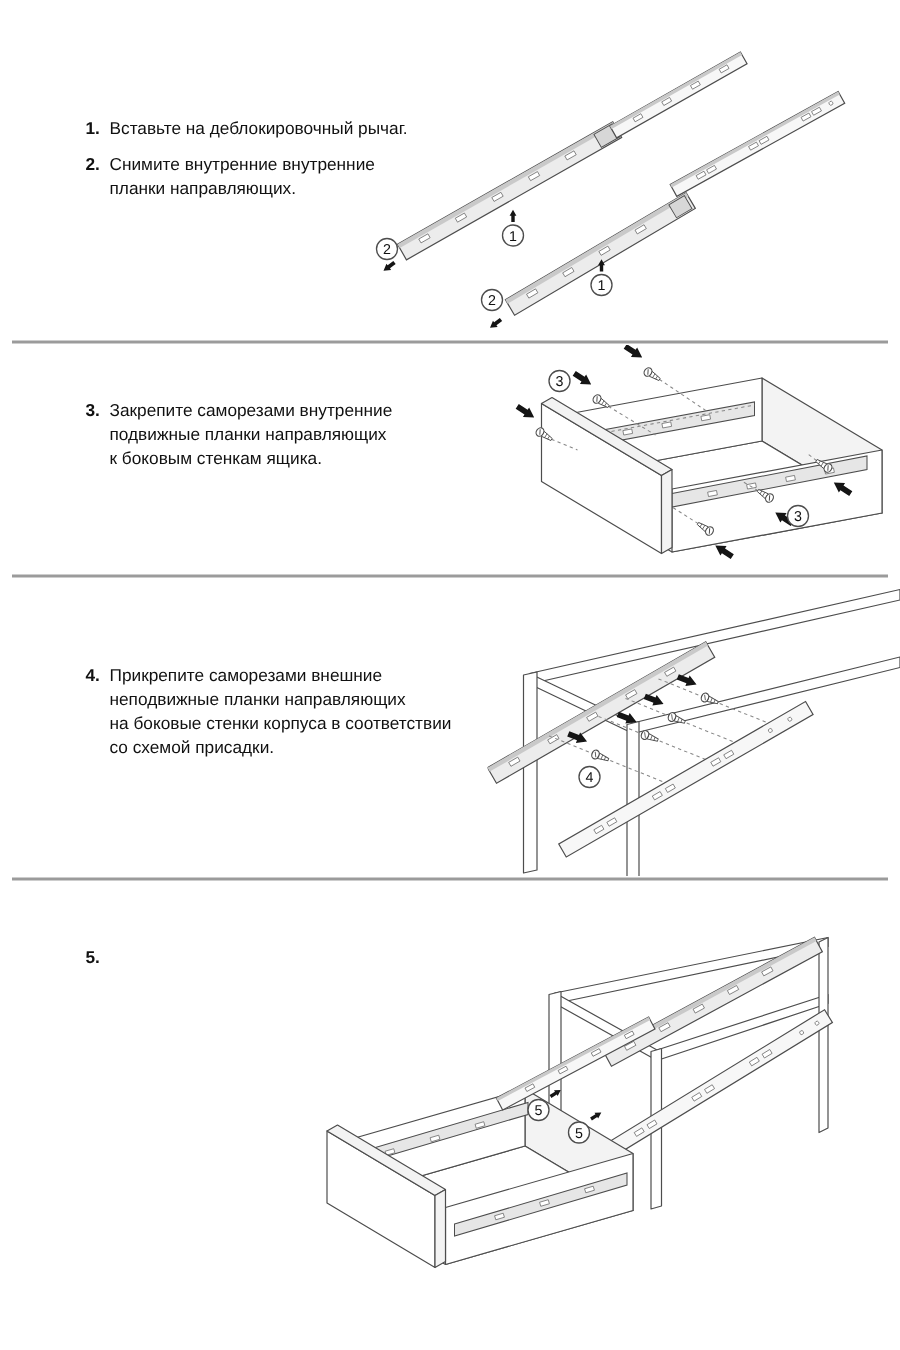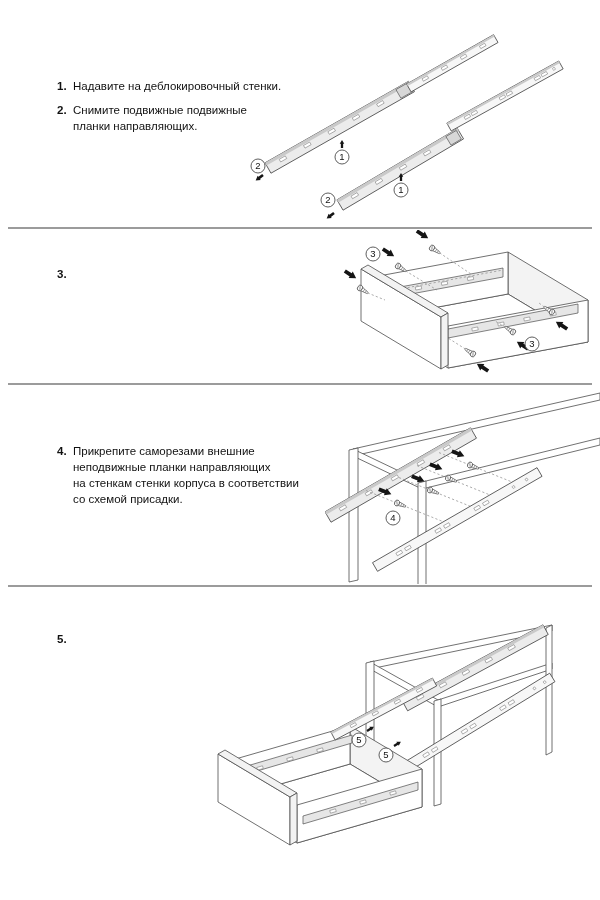--- a/index.html
+++ b/index.html
@@ -38,25 +38,25 @@
       </g>
       <g id="screwset">
         <use href="#barrow" transform="translate(-22,-6)"></use>
         <use href="#screwg"></use>
       </g>
     </defs>
   </svg>
 
   <div class="step" style="left:57px;top:78px">
     <span class="num">1.</span>
-    <span class="txt">Надавите на деблокировочный стенки.</span>
+    <span class="txt">Вставьте на деблокировочный рычаг.</span>
   </div>
   <div class="step" style="left:57px;top:102px">
     <span class="num">2.</span>
-    <span class="txt">Снимите подвижные подвижные
+    <span class="txt">Снимите внутренние внутренние
 планки направляющих.</span>
   </div>
 
   <svg class="fig" style="left:228px;top:8px" width="372" height="216" viewBox="0 0 372 216">
 
     <g transform="translate(40,160) rotate(-29.6)">
       <rect class="railbody" x="0" y="-6" width="165" height="12"></rect>
       <rect class="stripe" x="0" y="-6" width="165" height="3"></rect>
       <rect class="hole" x="14" y="-2" width="7" height="3"></rect>
       <rect class="hole" x="42" y="-2" width="7" height="3"></rect>
@@ -113,20 +113,23 @@
     <g class="callout">
       <circle cx="100" cy="192" r="7"></circle>
       <text x="100" y="195.4">2</text>
     </g>
   </svg>
 
   <div class="divider" style="top:227px"></div>
 
   <div class="step" style="left:57px;top:266px">
     <span class="num">3.</span>
+    <span class="txt">Закрепите саморезами внутренние
+подвижные планки направляющих
+к боковым стенкам ящика.</span>
   </div>
 
   <svg class="fig" style="left:335px;top:230px" width="265" height="152" viewBox="0 0 265 152">
     <g>
       <polygon class="endface" points="173,64 253,112 253,70 173,22"></polygon>
       <polygon class="panel" points="33,90 173,64 253,112 113,138"></polygon>
       <polygon class="panel" points="33,90 173,64 173,22 33,48"></polygon>
       <polygon class="band" points="38,62 168,38 168,47 38,71"></polygon>
       <line class="lead" x1="38" y1="64" x2="168" y2="40" stroke-dasharray="none" stroke="#aaa"></line>
       <g transform="translate(57.5,63) rotate(-10.5)">
@@ -194,21 +197,21 @@
       <text x="197" y="117.4">3</text>
     </g>
   </svg>
 
   <div class="divider" style="top:383px"></div>
 
   <div class="step" style="left:57px;top:443px">
     <span class="num">4.</span>
     <span class="txt">Прикрепите саморезами внешние
 неподвижные планки направляющих
-на стенкам стенки корпуса в соответствии
+на боковые стенки корпуса в соответствии
 со схемой присадки.</span>
   </div>
 
   <svg class="fig" style="left:325px;top:392px" width="275" height="192" viewBox="0 0 275 192">
     <g>
       <polygon class="panel" points="28,57 275,1 275,8 28,64"></polygon>
       <polygon class="panel" points="28,57 97,90 97,97 28,64"></polygon>
       <polygon class="panel" points="97,90 275,46 275,53 97,97"></polygon>
       <polygon class="panel" points="24,58 33,56 33,188 24,190"></polygon>
       <polygon class="panel" points="93,91 101,89 101,193 93,195"></polygon>

